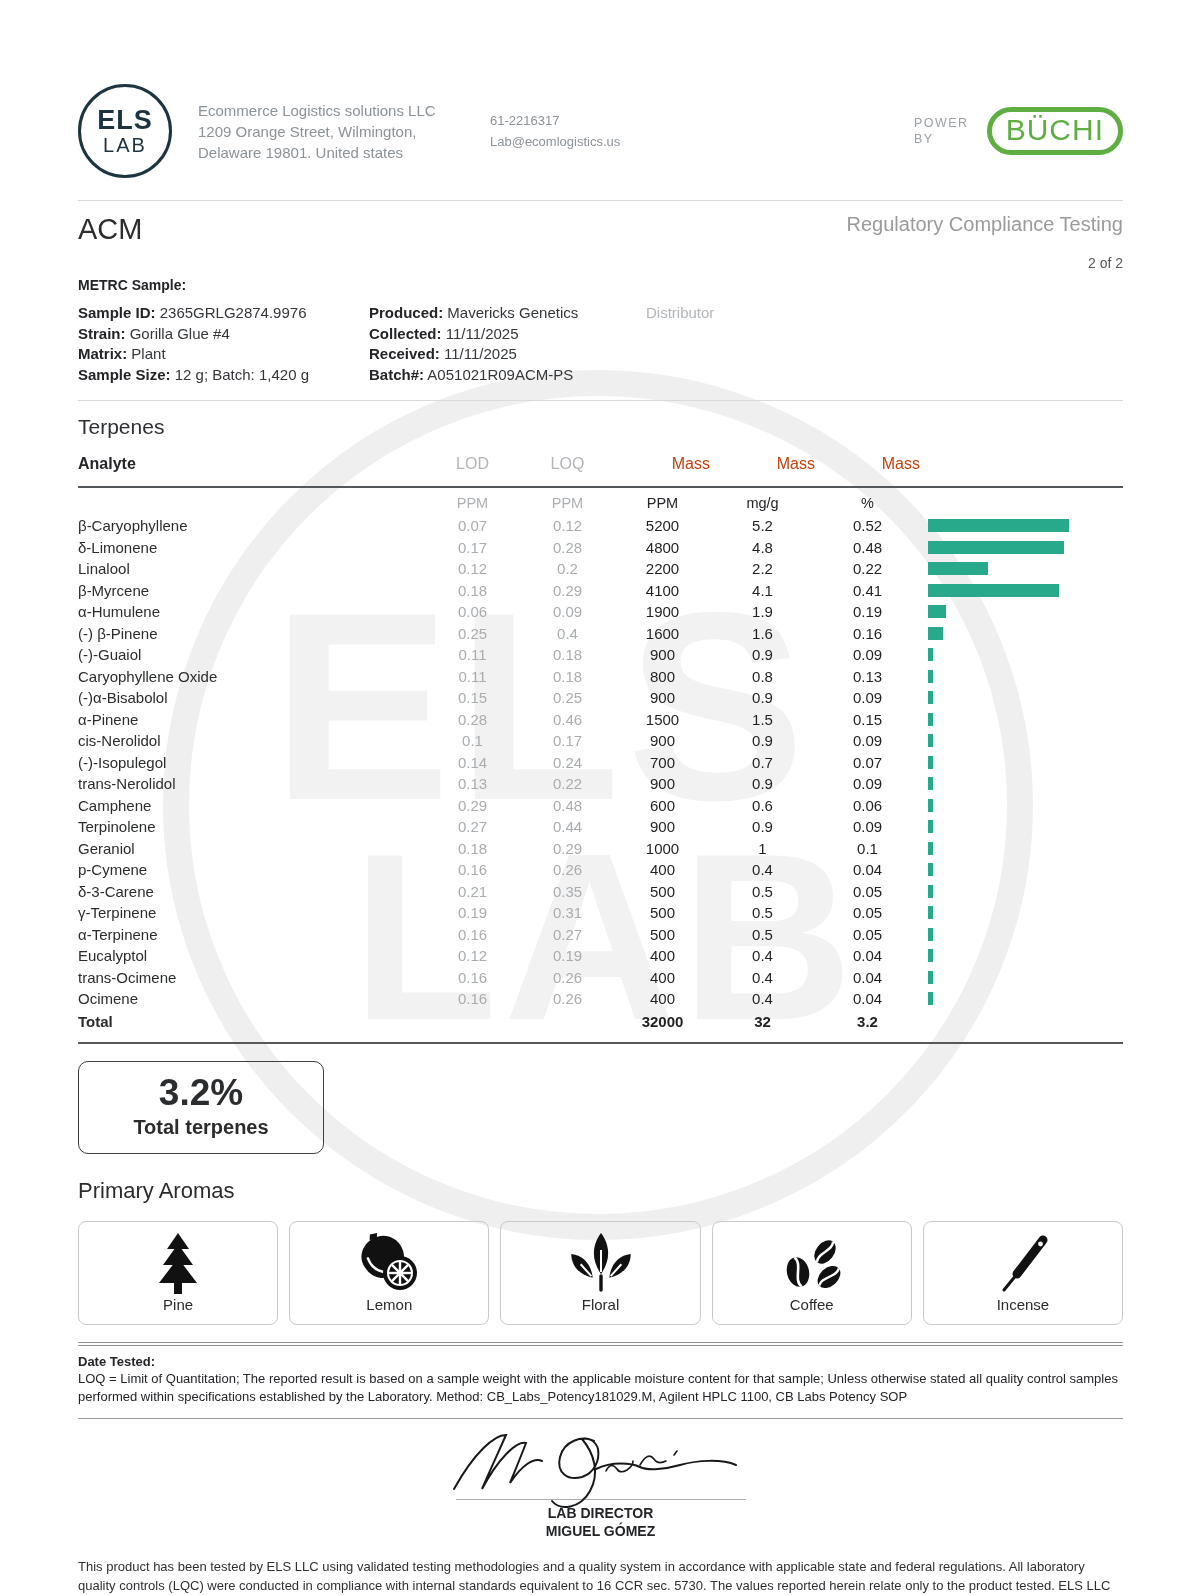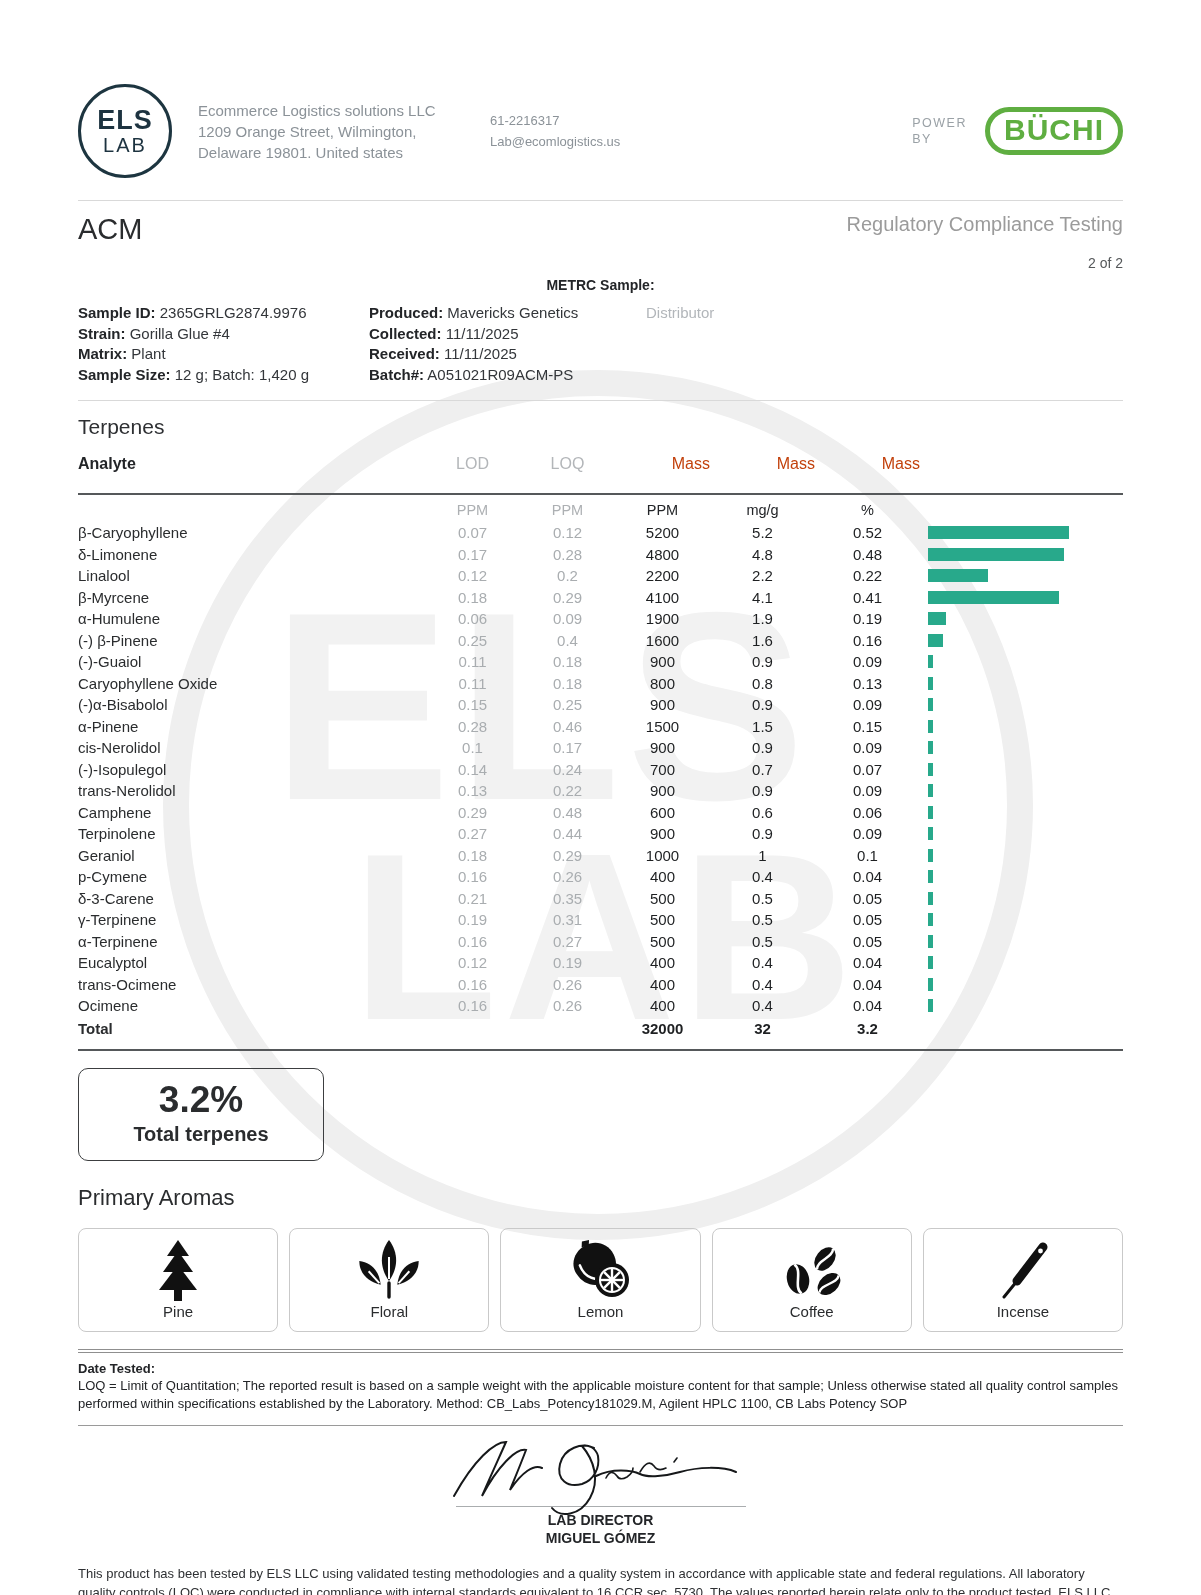--- a/index.html
+++ b/index.html
@@ -19,46 +19,46 @@
   .hdr { display:flex; align-items:center; padding-top:84px; }
   .logo-circle { width:94px; height:94px; border:3px solid #1d3540; border-radius:50%;
     display:flex; flex-direction:column; align-items:center; justify-content:center; flex:0 0 auto; }
   .logo-els { font-size:27px; font-weight:bold; color:#1d3340; letter-spacing:1px; }
   .logo-lab { font-size:20px; color:#1d3340; letter-spacing:2px; margin-top:-2px; }
   .hdr-company { margin-left:26px; font-size:15px; line-height:21px; color:#8b9298; width:260px; }
   .hdr-contact { margin-left:32px; font-size:13px; line-height:21px; color:#8b9298; }
   .hdr-right { margin-left:auto; display:flex; align-items:center; gap:18px; }
   .powerby { font-size:12.5px; letter-spacing:1.5px; color:#9aa1a6; line-height:16px; }
   .buchi-pill { border:5px solid #5fae41; border-radius:30px; padding:1px 14px 3px 14px;
-    color:#5fae41; font-size:30px; font-weight:bold; letter-spacing:1px; }
+    color:#5fae41; font-size:30px; font-weight:normal; letter-spacing:1px; }
 
   .rule { border:none; border-top:1px solid #d9d9d9; margin:0; }
   .rule-dark { border:none; border-top:2px solid #55585a; margin:0; }
   .rule-mid { border:none; border-top:1px solid #9a9a9a; margin:0; }
   .rule-double { height:4px; border-top:1.5px solid #8f8f8f; border-bottom:1.5px solid #8f8f8f; }
   .hdr-rule { margin-top:22px; }
 
   
   .title-row { display:flex; justify-content:space-between; align-items:flex-start; margin-top:12px; }
   .client { font-size:29px; color:#2a2c2e; }
   .rct-wrap { text-align:right; }
   .rct { font-size:20px; color:#9b9b9b; }
   .pageno { font-size:14px; color:#55585a; margin-top:19px; }
-  .metrc { font-size:14px; font-weight:bold; margin-top:6px; color:#232528;text-align:center; }
+  .metrc { font-size:14px; font-weight:bold; margin-top:6px; color:#232528; }
   .info-grid { margin-top:10px; font-size:15px; }
   .info-row { display:grid; grid-template-columns:262px 248px 1fr; line-height:20.5px;gap:29px; }
   .info-cell b { font-weight:bold; color:#232528; }
   .info-cell { color:#33363a; }
   .distrib { color:#b2b6ba; }
   .info-rule { margin-top:15px; }
 
   
   .sec-title { font-size:21px; color:#2e3033; margin-top:14px; }
   .tgrid { display:grid; grid-template-columns:347px 95px 95px 95px 105px 105px 1fr; align-items:center; }
-  .thead { margin-top:16px; padding-bottom:20px; font-size:16px; }
+  .thead { margin-top:16px; padding-bottom:13px; font-size:16px; }
   .th-an { font-weight:bold; color:#232528; }
   .th-g { color:#b3b6b9; text-align:center; }
   .th-m { font-weight:normal; color:#c2410c; text-align:right; }
   .tunits { height:24px; font-size:14.5px; margin-top:3px; }
   .u-g { color:#adb0b3; text-align:center; }
   .u-d { color:#232528; text-align:center; }
   .trow { height:21.5px; font-size:15px; }
   .c-an { color:#2a2c2e; }
   .c-g { color:#a9adb0; text-align:center; }
   .c-m { color:#1e2022; text-align:center; }
@@ -472,59 +472,59 @@
             <polygon points="29,12 44,33 14,33" fill="#111"></polygon>
             <polygon points="29,26 48,51 10,51" fill="#111"></polygon>
             <rect x="25" y="51" width="8" height="11" fill="#111"></rect>
           </svg>
         </div>
         <div class="aroma-lbl">Pine</div>
       </div>
 
       <div class="aroma-card">
         <div class="aroma-icon">
-          <svg width="64" height="62" viewBox="0 0 64 62">
-            <g transform="translate(32,26)">
-              <path d="M0,-25 C9,-13 10,2 0,16 C-10,2 -9,-13 0,-25 Z" fill="#111"></path>
-              <line x1="0" y1="14" x2="0" y2="-8" stroke="#fff" stroke-width="2"></line>
-            </g>
-            <g transform="translate(15,36) rotate(-42)">
-              <path d="M0,-19 C8,-10 8,2 0,13 C-8,2 -8,-10 0,-19 Z" fill="#111"></path>
-              <line x1="0" y1="11" x2="0" y2="-5" stroke="#fff" stroke-width="2"></line>
-            </g>
-            <g transform="translate(49,36) rotate(42)">
-              <path d="M0,-19 C8,-10 8,2 0,13 C-8,2 -8,-10 0,-19 Z" fill="#111"></path>
-              <line x1="0" y1="11" x2="0" y2="-5" stroke="#fff" stroke-width="2"></line>
-            </g>
-            <path d="M32,44 L32,58" stroke="#111" stroke-width="3.4" stroke-linecap="round"></path>
-          </svg>
-        </div>
-        <div class="aroma-lbl">Floral</div>
-      </div>
-
-      <div class="aroma-card">
-        <div class="aroma-icon">
           <svg width="66" height="64" viewBox="0 0 66 64">
             <g transform="translate(27,26) rotate(-28)">
               <path d="M-21,0 C-22,-13 -11,-21 0,-21 C12,-21 21,-12 21,0 C21,12 11,21 0,21 C-11,21 -20,13 -21,0 Z" fill="#111"></path>
               <path d="M-4,-21 L-1,-26 L6,-24 L3,-19 Z" fill="#111"></path>
               <path d="M-14,-6 C-15,2 -12,9 -7,13" stroke="#fff" stroke-width="2.4" fill="none" stroke-linecap="round"></path>
             </g>
             <g transform="translate(44,42)">
               <circle r="17" fill="#111"></circle>
               <circle r="13" fill="#fff"></circle>
               <circle r="11" fill="#111"></circle>
               <line x1="-11" y1="0" x2="11" y2="0" stroke="#fff" stroke-width="2.4"></line>
               <line x1="0" y1="-11" x2="0" y2="11" stroke="#fff" stroke-width="2.4"></line>
               <line x1="-7.8" y1="-7.8" x2="7.8" y2="7.8" stroke="#fff" stroke-width="2.4"></line>
               <line x1="-7.8" y1="7.8" x2="7.8" y2="-7.8" stroke="#fff" stroke-width="2.4"></line>
             </g>
           </svg>
         </div>
         <div class="aroma-lbl">Lemon</div>
+      </div>
+
+      <div class="aroma-card">
+        <div class="aroma-icon">
+          <svg width="64" height="62" viewBox="0 0 64 62">
+            <g transform="translate(32,26)">
+              <path d="M0,-25 C9,-13 10,2 0,16 C-10,2 -9,-13 0,-25 Z" fill="#111"></path>
+              <line x1="0" y1="14" x2="0" y2="-8" stroke="#fff" stroke-width="2"></line>
+            </g>
+            <g transform="translate(15,36) rotate(-42)">
+              <path d="M0,-19 C8,-10 8,2 0,13 C-8,2 -8,-10 0,-19 Z" fill="#111"></path>
+              <line x1="0" y1="11" x2="0" y2="-5" stroke="#fff" stroke-width="2"></line>
+            </g>
+            <g transform="translate(49,36) rotate(42)">
+              <path d="M0,-19 C8,-10 8,2 0,13 C-8,2 -8,-10 0,-19 Z" fill="#111"></path>
+              <line x1="0" y1="11" x2="0" y2="-5" stroke="#fff" stroke-width="2"></line>
+            </g>
+            <path d="M32,44 L32,58" stroke="#111" stroke-width="3.4" stroke-linecap="round"></path>
+          </svg>
+        </div>
+        <div class="aroma-lbl">Floral</div>
       </div>
 
       <div class="aroma-card">
         <div class="aroma-icon">
           <svg width="66" height="62" viewBox="0 0 66 62">
             <g transform="translate(19,40) rotate(-14)">
               <ellipse rx="11" ry="15" fill="#111"></ellipse>
               <path d="M0,-15 C7,-7 -7,7 0,15" stroke="#fff" stroke-width="2.6" fill="none"></path>
             </g>
             <g transform="translate(46,20) rotate(38)">

